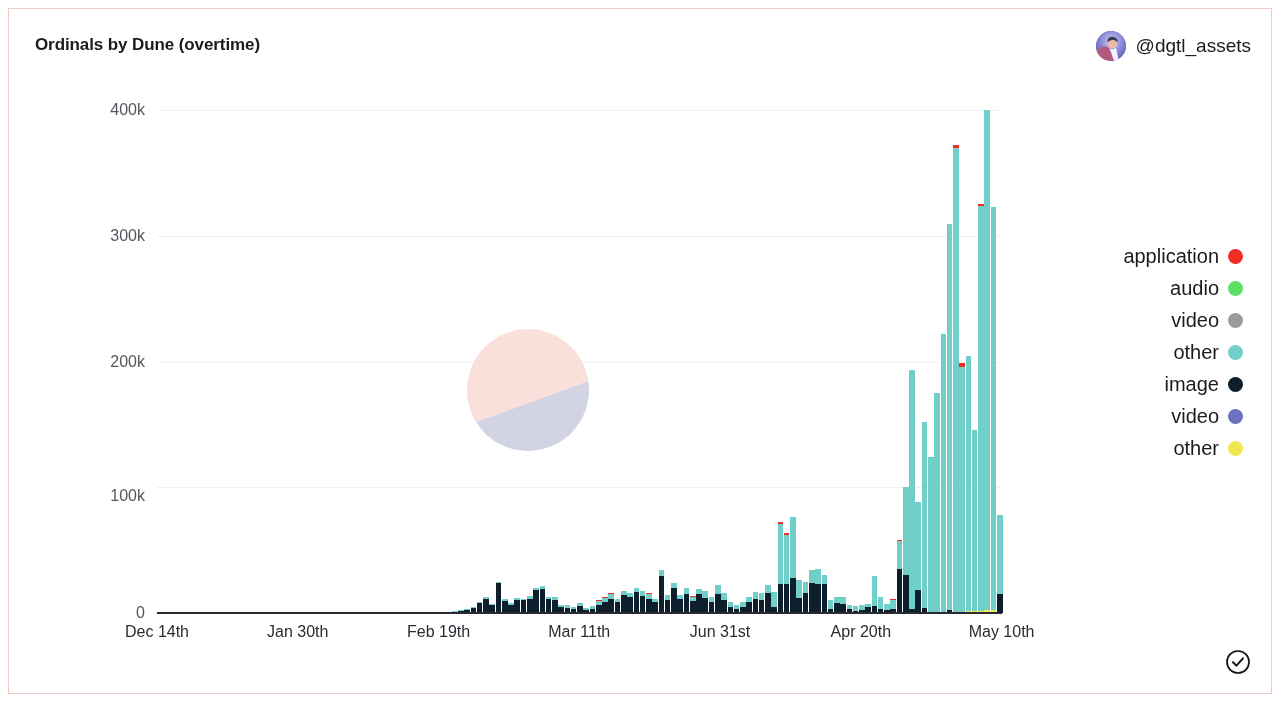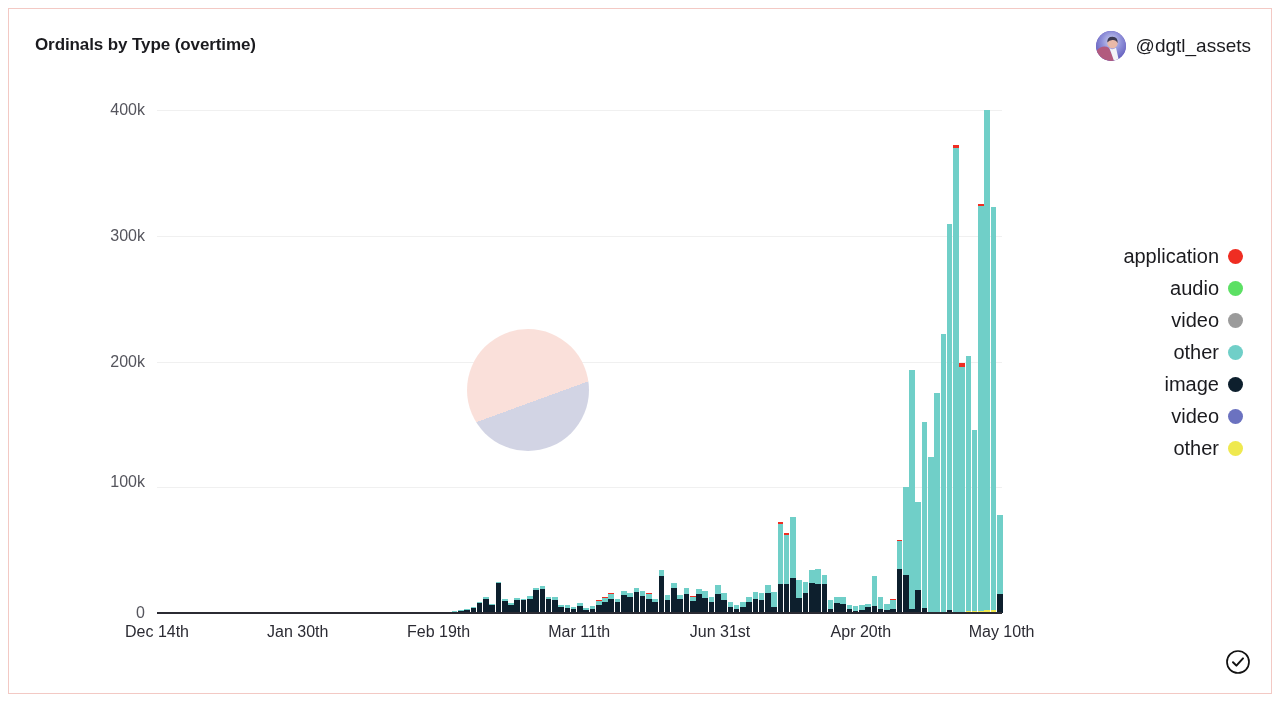--- a/index.html
+++ b/index.html
@@ -159,21 +159,21 @@
     position: absolute;
     right: 20px; bottom: 18px;
     width: 26px; height: 26px;
   }
 </style>
 </head>
 <body>
 
 <div id="card">
 
-  <div id="title">Ordinals by Type (overtime)</div>
+  <div id="title">Ordinals by Dune (overtime)</div>
 
   <div id="user-area">
     <div id="avatar">
       <svg width="30" height="30" viewBox="0 0 30 30">
         <defs>
           <radialGradient id="avg" cx="52%" cy="35%" r="70%">
             <stop offset="0%" stop-color="#cfd4f2"></stop>
             <stop offset="48%" stop-color="#8d8ed8"></stop>
             <stop offset="100%" stop-color="#5a53b6"></stop>
           </radialGradient>
@@ -183,21 +183,21 @@
         <circle cx="16.5" cy="12" r="5.2" fill="#e9b9a8"></circle>
         <path d="M11.3 11.5 Q11 5.6 16.6 5.8 Q22.2 6 21.6 12.2 Q20 8.6 16.4 9 Q13 9.4 11.3 11.5 Z" fill="#3c3a52"></path>
         <path d="M13.5 17 Q16.5 19.6 20 16.8 L23 30 L18 30 Z" fill="#f2f2f7"></path>
       </svg>
     </div>
     <div id="handle">@dgtl_assets</div>
   </div>
 
   <div id="yaxis">
       <div class="ytick" style="top: 503px;">0</div>
-      <div class="ytick" style="top: 372px;">100k</div>
+      <div class="ytick" style="top: 386px;">100k</div>
       <div class="ytick" style="top: 251.5px;">200k</div>
       <div class="ytick" style="top: 125.75px;">300k</div>
       <div class="ytick" style="top: 0px;">400k</div>
     </div>
 
   <div id="plot">
     <div id="gridlines">
         <div class="gridline" style="top: 377.25px;"></div>
         <div class="gridline" style="top: 251.5px;"></div>
         <div class="gridline" style="top: 125.75px;"></div>

